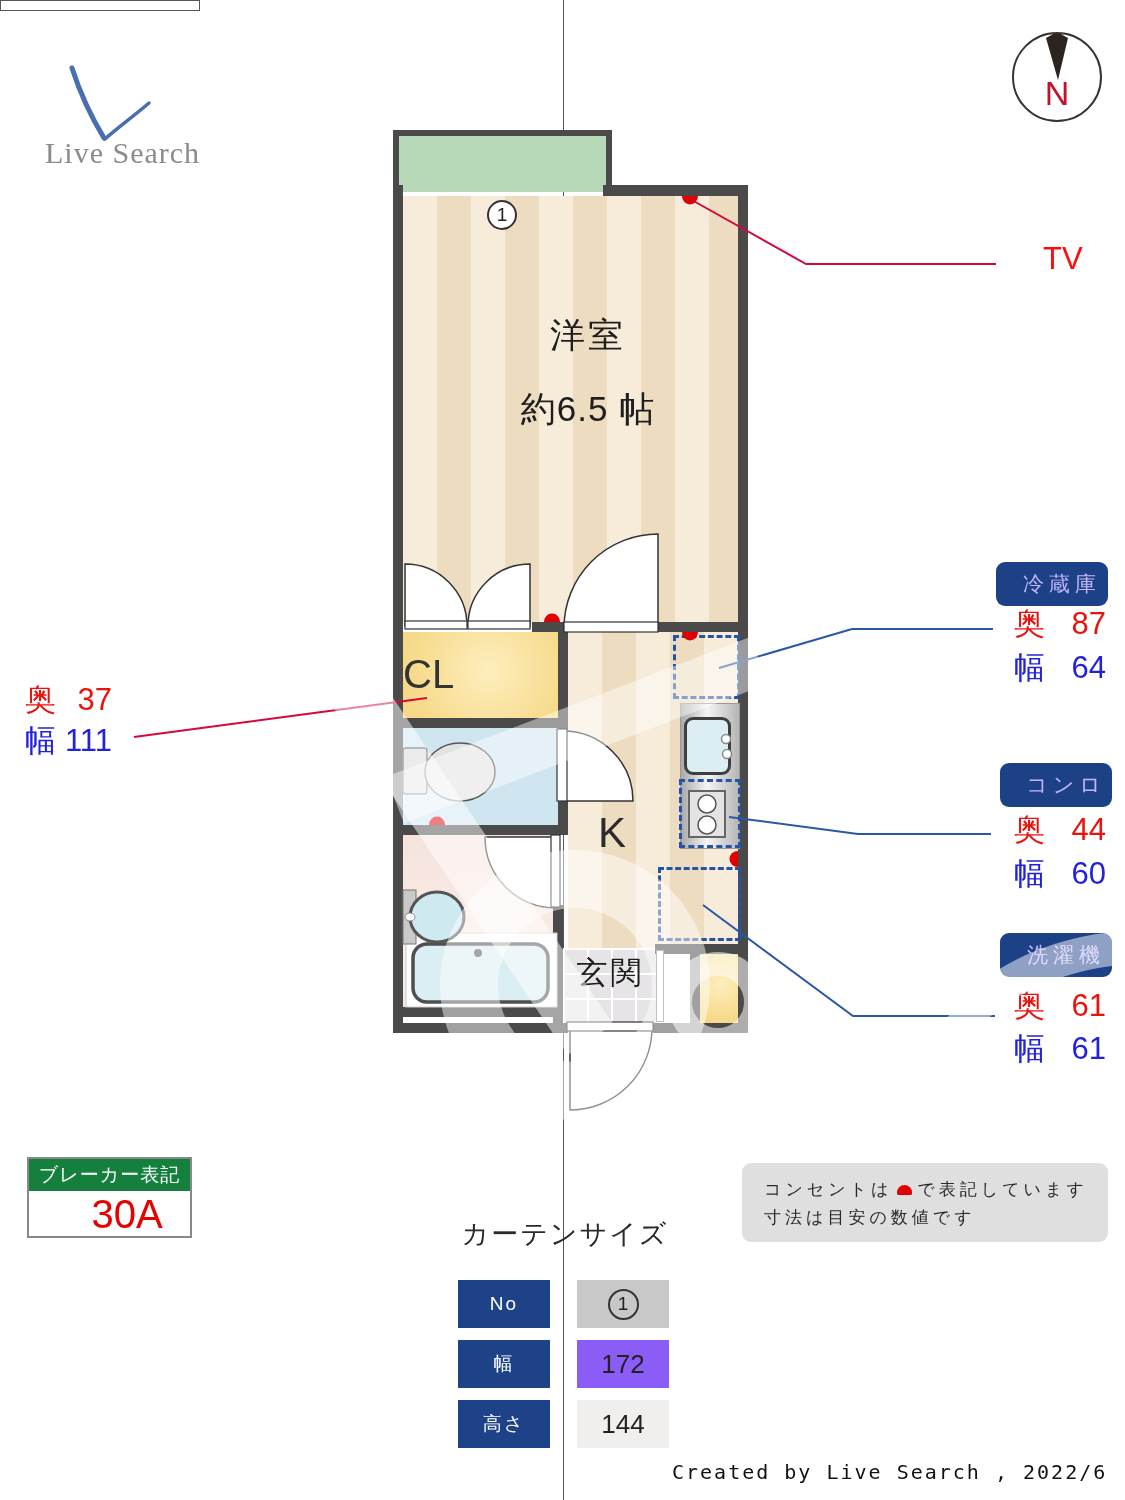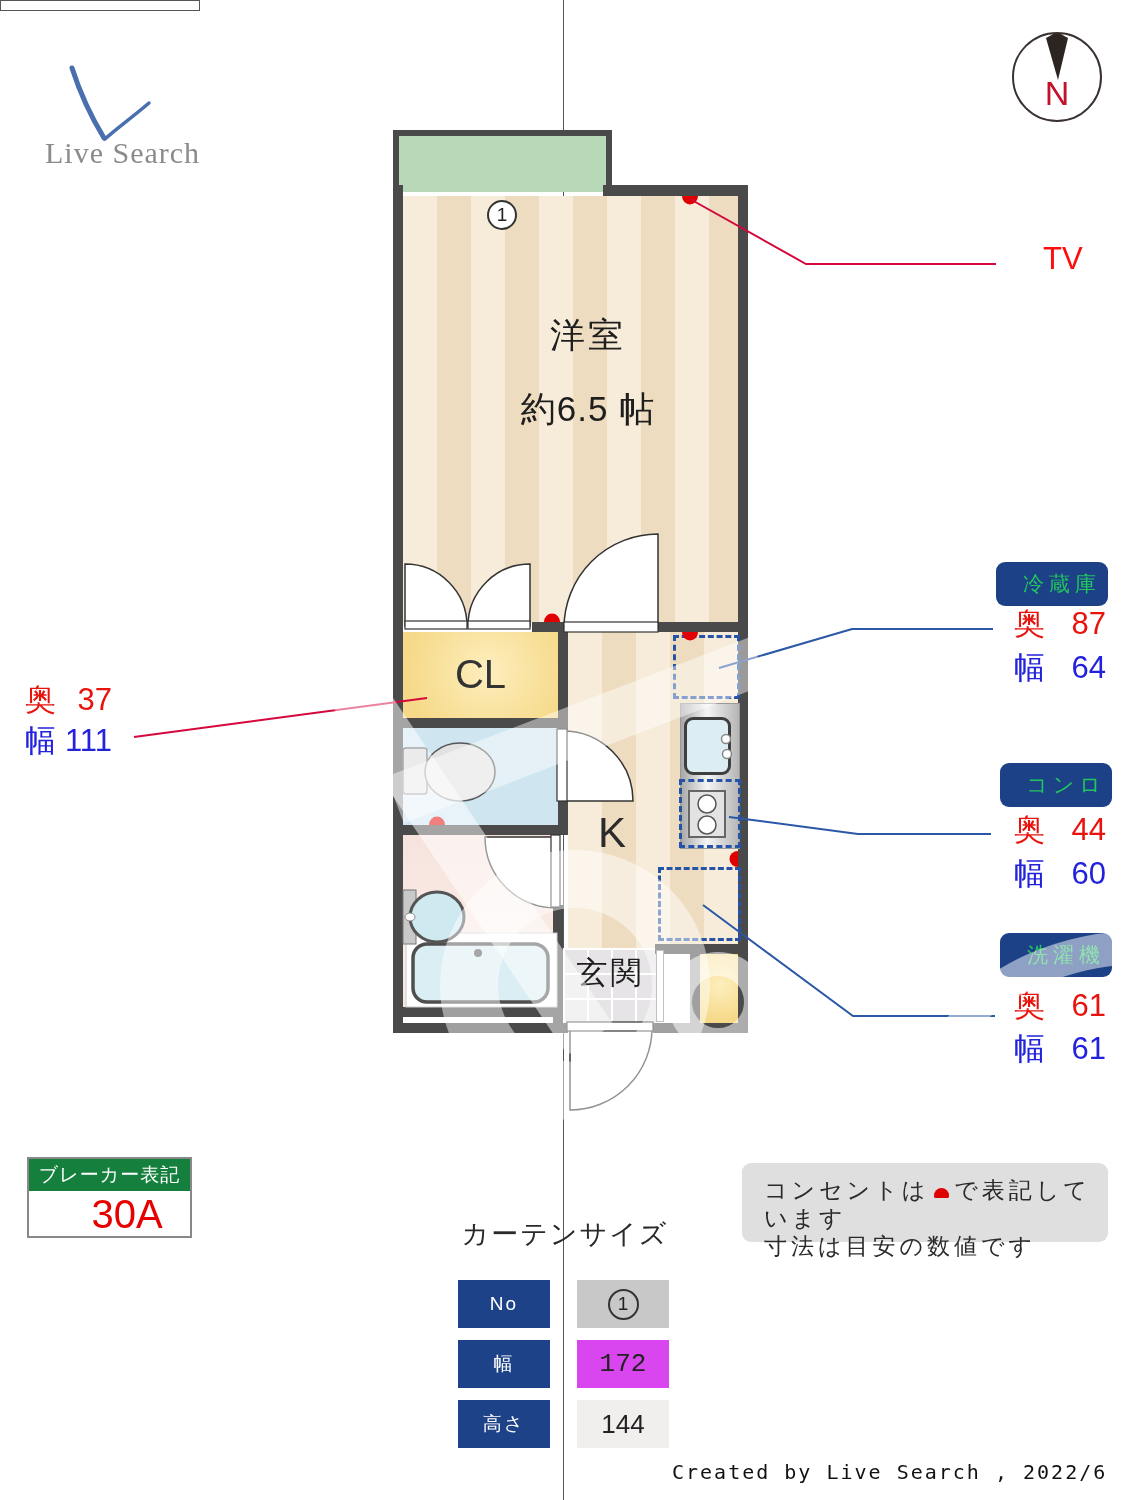--- a/index.html
+++ b/index.html
@@ -25,35 +25,35 @@
   .sink{position:absolute;background:#dcedf4;border:3px solid #3f3f3f;border-radius:9px;box-sizing:border-box;z-index:16;}
   .stoveunit{position:absolute;background:#e3e3e3;border:2px solid #666;box-sizing:border-box;z-index:16;}
   .vstrip{position:absolute;background:#fff;border:1px solid #888;box-sizing:border-box;z-index:16;}
   svg.plansvg{position:absolute;left:0;top:0;z-index:20;pointer-events:none;}
   
   .lbl{position:absolute;z-index:30;line-height:1.1;}
   .center{text-align:center;}
   .roomname{font-size:35px;color:#1e1e1e;letter-spacing:3px;}
   .circnum{position:absolute;z-index:30;width:30px;height:30px;border:2px solid #333;border-radius:50%;
            background:#fff;display:flex;align-items:center;justify-content:center;font-size:19px;color:#222;box-sizing:border-box;}
-  .badge{position:absolute;z-index:30;width:112px;height:44px;background:#1c4187;border-radius:9px;color:#22c55e;
+  .badge{position:absolute;z-index:30;width:112px;height:44px;background:#1c4187;border-radius:9px;color:#c4b5fd;
          display:flex;align-items:center;justify-content:center;font-size:21px;letter-spacing:5px;padding-left:20px;box-sizing:border-box;}
   .meas{position:absolute;z-index:30;display:flex;justify-content:space-between;font-size:31px;line-height:1;}
   .red{color:#e8130c;}
   .blue{color:#2222dd;}
   .m-val{min-width:56px;text-align:right;}
   .tv{font-size:31px;color:#ff0c0c;z-index:30;}
   
   .breaker{position:absolute;left:27px;top:1157px;width:165px;height:81px;border:2px solid #888;background:#fff;box-sizing:border-box;z-index:30;}
   .breaker-head{height:32px;background:#15803d;color:#fff;display:flex;align-items:center;justify-content:center;
                 font-size:19px;letter-spacing:1px;}
   .breaker-val{height:47px;display:flex;align-items:center;justify-content:center;font-size:40px;color:#e60000;margin-left:35px;}
   
   .note{position:absolute;left:742px;top:1163px;width:366px;height:79px;background:#dfdfdf;border-radius:9px;
-        box-sizing:border-box;padding:13px 0 0 22px;font-size:23px;letter-spacing:4px;color:#2a2a2a;line-height:28px;z-index:30;}
+        box-sizing:border-box;padding:13px 0 0 22px;font-size:17px;letter-spacing:4px;color:#2a2a2a;line-height:28px;z-index:30;}
   .dome{display:inline-block;width:15px;height:10px;background:#e00000;border-radius:8px 8px 2px 2px;margin:0 5px;}
   
   .ct-title{position:absolute;left:455px;top:1216px;width:220px;text-align:center;font-size:27px;letter-spacing:2px;color:#2a2a2a;z-index:30;}
   .ct-head{position:absolute;left:458px;width:92px;height:48px;background:#1d4287;color:#fff;display:flex;
            align-items:center;justify-content:center;font-size:19px;letter-spacing:2px;z-index:30;}
   .ct-val{position:absolute;left:577px;width:92px;height:48px;display:flex;align-items:center;justify-content:center;
           font-size:26px;color:#222;z-index:30;}
   .ct-circ{width:31px;height:31px;border:2px solid #333;border-radius:50%;display:flex;align-items:center;
            justify-content:center;font-size:19px;box-sizing:border-box;}
   .footer{position:absolute;left:672px;top:1460px;font-family:"DejaVu Sans Mono",monospace;font-size:20px;
@@ -164,21 +164,21 @@
     <polyline points="690,199 806,264 996,264" fill="none" stroke="#d4083c" stroke-width="2"></polyline>
     <polyline points="134,737 427,698" fill="none" stroke="#d4083c" stroke-width="2"></polyline>
     <polyline points="719,668 852,629 993,629" fill="none" stroke="#2b57a7" stroke-width="2"></polyline>
     <polyline points="729,817 858,834 991,834" fill="none" stroke="#2b57a7" stroke-width="2"></polyline>
     <polyline points="703,905 853,1016 995,1016" fill="none" stroke="#2b57a7" stroke-width="2"></polyline>
   </svg>
 
   <div class="circnum" style="left:487px;top:200px;">1</div>
   <div class="lbl roomname center" style="left:513px;top:316px;width:150px;">洋室</div>
   <div class="lbl roomname center" style="left:490px;top:390px;width:196px;letter-spacing:1px;">約6.5 帖</div>
-  <div class="lbl" style="left:403px;top:652px;width:155px;text-align:center;font-size:40px;color:#333;">CL</div>
+  <div class="lbl" style="left:403px;top:652px;width:155px;font-size:40px;color:#333;">CL</div>
   <div class="lbl" style="left:598px;top:810px;font-size:42px;color:#2b2b2b;">K</div>
   <div class="lbl center" style="left:558px;top:956px;width:105px;font-size:31px;letter-spacing:3px;color:#1e1e1e;">玄関</div>
   <div class="lbl tv" style="left:1043px;top:242px;">TV</div>
 
   <div class="meas" style="left:25px;top:684px;width:84px;">
     <span class="red">奥</span>
     <span class="m-val red">37</span>
   </div>
   <div class="meas" style="left:25px;top:725px;width:84px;">
     <span class="blue">幅</span>
@@ -224,21 +224,21 @@
     <div><span>コンセントは</span><span class="dome"></span><span>で表記しています</span></div>
     <div>寸法は目安の数値です</div>
   </div>
 
   <div class="ct-title">カーテンサイズ</div>
   <div class="ct-head" style="top:1280px;">No</div>
   <div class="ct-val" style="top:1280px;background:#c8c8c8;">
     <span class="ct-circ">1</span>
   </div>
   <div class="ct-head" style="top:1340px;">幅</div>
-  <div class="ct-val" style="top:1340px;background:#d946ef;font-family:Liberation Mono, monospace;">172</div>
+  <div class="ct-val" style="top:1340px;background:#8b5cf6;">172</div>
   <div class="ct-head" style="top:1400px;">高さ</div>
   <div class="ct-val" style="top:1400px;background:#f0efee;">144</div>
 
   <div class="footer">Created by Live Search , 2022/6</div>
 
   <div class="wm" style="left:300px;top:560px;width:560px;height:55px;background:rgba(255,255,255,0.5);transform:rotate(56deg);transform-origin:left top;"></div>
   <div class="wm" style="left:395px;top:775px;width:390px;height:50px;background:rgba(255,255,255,0.45);transform:rotate(-21deg);transform-origin:left center;"></div>
   <div class="wm" style="left:440px;top:850px;width:270px;height:270px;border:58px solid rgba(255,255,255,0.48);border-radius:50%;box-sizing:border-box;"></div>
   <div class="wm" style="left:668px;top:952px;width:100px;height:100px;border:24px solid rgba(255,255,255,0.55);border-radius:50%;box-sizing:border-box;"></div>
   <div class="wm" style="left:930px;top:940px;width:300px;height:170px;border:34px solid rgba(255,255,255,0.5);border-radius:50%;box-sizing:border-box;transform:rotate(-18deg);"></div>

